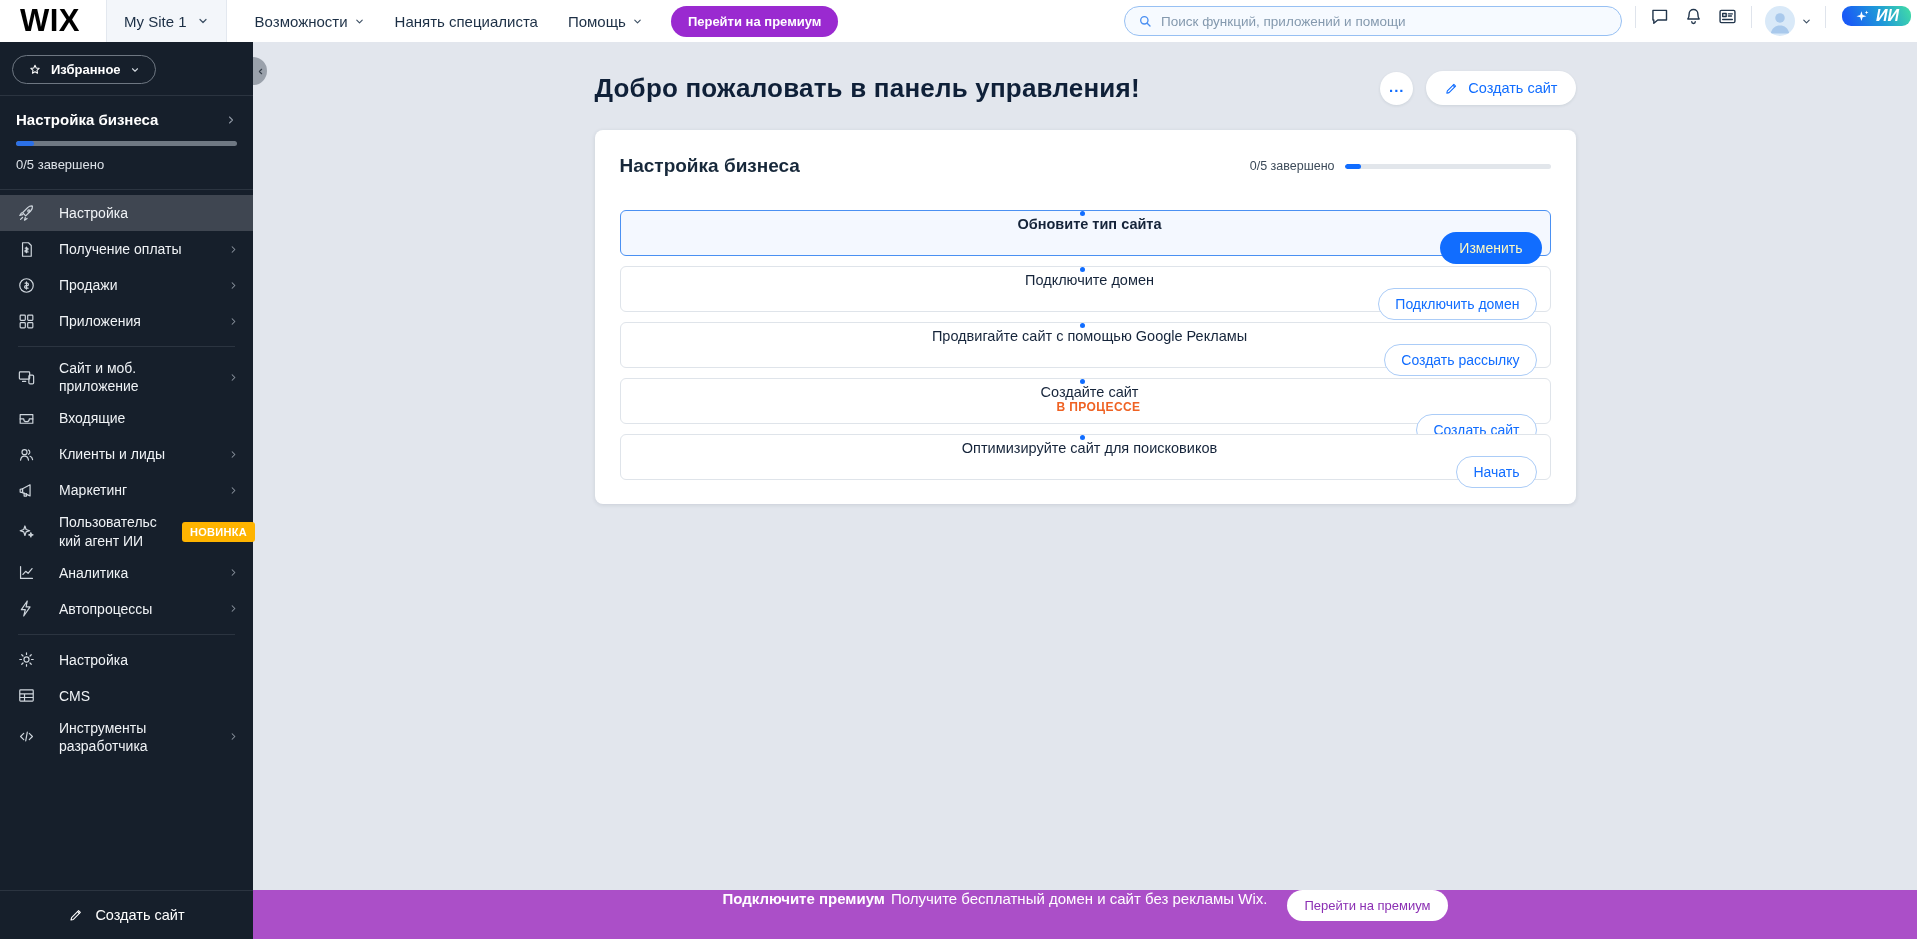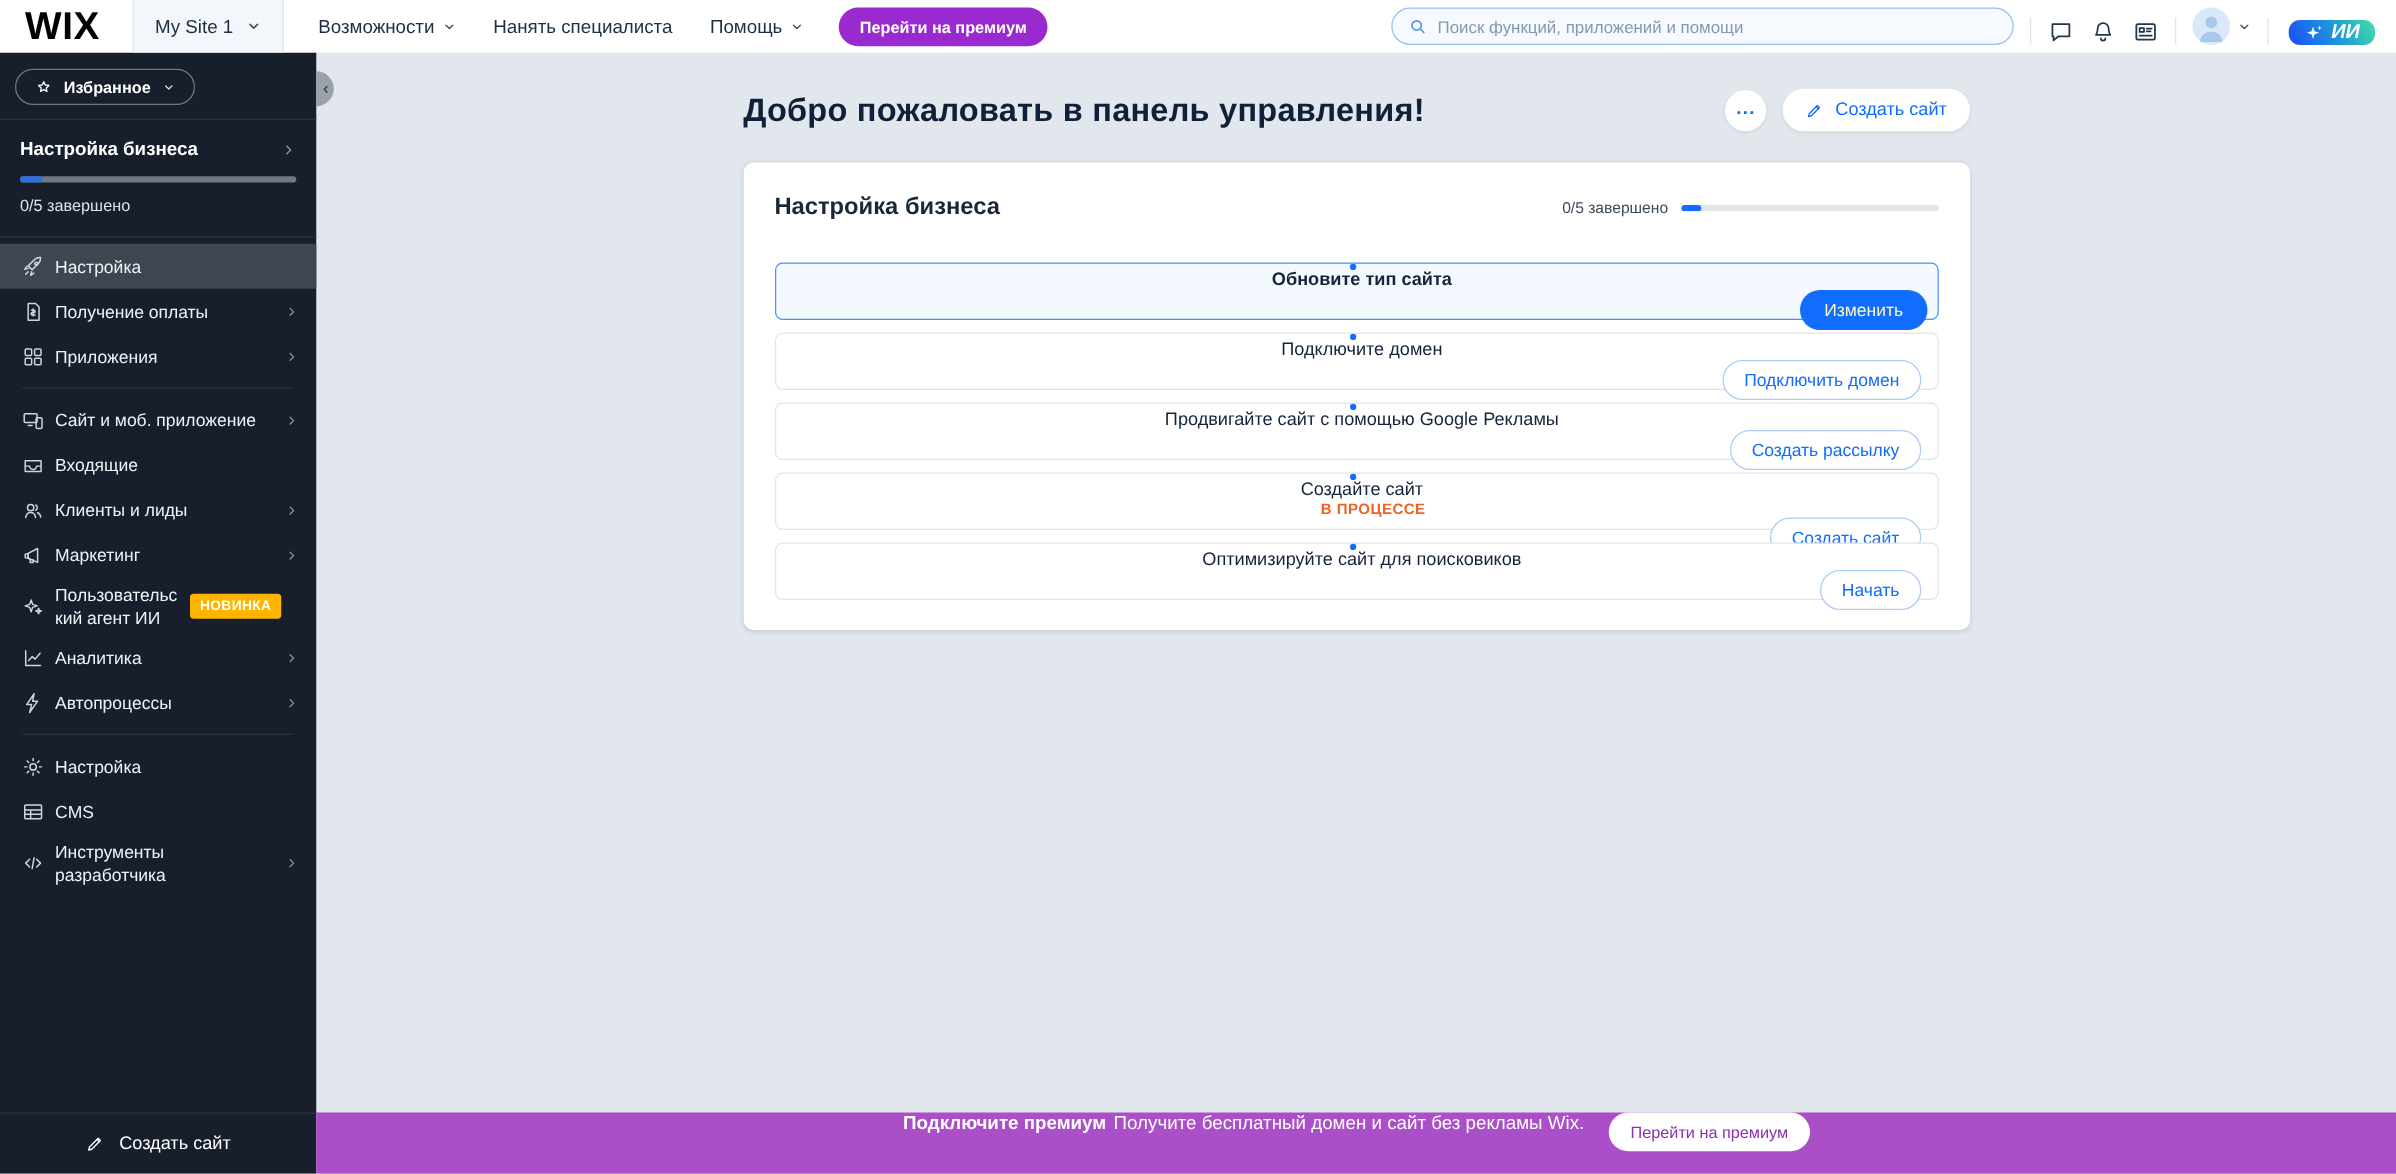--- a/index.html
+++ b/index.html
@@ -24,21 +24,21 @@
     background:#f3f6fa; border-left:1px solid #e3e8ef; border-right:1px solid #e3e8ef;
     font-size:15px; color:#1c2f45; cursor:pointer;
   }
   .topnav { display:flex; align-items:center; gap:30px; margin-left:28px; font-size:15px; color:#1c2f45; }
   .topnav .nav-item { display:flex; align-items:center; gap:6px; cursor:pointer; }
   .chev { color:#3c4f63; }
   .premium-pill {
     margin-left:28px; background:#9a2ad0; color:#fff; font-weight:bold; font-size:13px;
     padding:8px 17px; border-radius:17px; cursor:pointer; border:none;
   }
-  .topbar-right { margin-left:auto; display:flex; align-items:flex-end; gap:13px; padding-right:17px; }
+  .topbar-right { margin-left:auto; display:flex; align-items:flex-start; gap:13px; padding-right:6px; }
   .search {
     width:498px; height:30px; border:1px solid #97c0f3; background:#f6faff; border-radius:16px;
     display:flex; align-items:center; padding:0 12px; gap:8px;
   }
   .search input {
     border:none; outline:none; background:transparent; flex:1;
     font-family:"Liberation Sans",sans-serif; font-size:13.5px; color:#41566d;
   }
   .search input::placeholder { color:#8499ae; }
   .vdiv { width:1px; height:22px; background:#dfe4ec; }
@@ -64,21 +64,21 @@
   }
   .sb-div { height:1px; background:#2b3440; }
   .sb-div.inset { margin:7px 18px; }
   .setup-block { padding:15px 16px 17px; cursor:pointer; }
   .setup-title { display:flex; justify-content:space-between; align-items:center; font-size:15px; font-weight:bold; color:#fff; }
   .setup-progress { margin-top:13px; height:5px; border-radius:3px; background:#6f7883; overflow:hidden; }
   .setup-progress .fill { height:100%; border-radius:3px; background:#2b70e8; }
   .setup-label { margin-top:11px; font-size:13px; color:#dde2e8; }
   .menu { padding:5px 0 0; }
   .menu-item {
-    display:flex; align-items:center; min-height:36px; padding:2px 14px 2px 17px; gap:8px;
+    display:flex; align-items:center; min-height:36px; padding:2px 14px 2px 17px; gap:23px;
     font-size:14px; cursor:pointer; color:#f0f3f6;
   }
   .menu-item.active { background:#3f4651; }
   .mi-icon { width:19px; height:19px; flex:none; color:#cfd6dd; }
   .mi-label { flex:1; line-height:1.3; padding:3px 0; overflow-wrap:anywhere; }
   .mi-label.narrow { flex:none; width:98px; }
   .mi-chev { color:#8d96a1; }
   .badge {
     background:#ffb400; color:#fff; font-weight:bold; font-size:11px;
     padding:4px 8px; border-radius:3px; letter-spacing:.3px; margin-left:2px;
@@ -301,20 +301,34 @@
           </svg>
       </span>
       <span class="mi-label">Получение оплаты</span>
       <span class="mi-chev">
           <svg width="11" height="11" viewBox="0 0 24 24" fill="none" stroke="currentColor" stroke-width="2.2" stroke-linecap="round" stroke-linejoin="round">
             <path d="M9 6l6 6-6 6"></path>
           </svg>
         </span>
     </div>
 
+    <div class="menu-item">
+      <span class="mi-icon">
+        <svg viewBox="0 0 24 24" width="19" height="19" fill="none" stroke="currentColor" stroke-width="1.5" stroke-linecap="round" stroke-linejoin="round">
+            <circle cx="12" cy="12" r="8.5"></circle>
+            <path d="M12 7.5v9M10.2 9h2.6a1.6 1.6 0 0 1 0 3.2h-1.6a1.6 1.6 0 0 0 0 3.2h2.8"></path>
+          </svg>
+      </span>
+      <span class="mi-label">Продажи</span>
+      <span class="mi-chev">
+          <svg width="11" height="11" viewBox="0 0 24 24" fill="none" stroke="currentColor" stroke-width="2.2" stroke-linecap="round" stroke-linejoin="round">
+            <path d="M9 6l6 6-6 6"></path>
+          </svg>
+        </span>
+    </div>
 
     <div class="menu-item">
       <span class="mi-icon">
         <svg viewBox="0 0 24 24" width="19" height="19" fill="none" stroke="currentColor" stroke-width="1.5" stroke-linejoin="round">
             <rect x="4" y="4" width="6.5" height="6.5" rx="1"></rect>
             <rect x="13.5" y="4" width="6.5" height="6.5" rx="1"></rect>
             <rect x="4" y="13.5" width="6.5" height="6.5" rx="1"></rect>
             <rect x="13.5" y="13.5" width="6.5" height="6.5" rx="1"></rect>
           </svg>
       </span>

